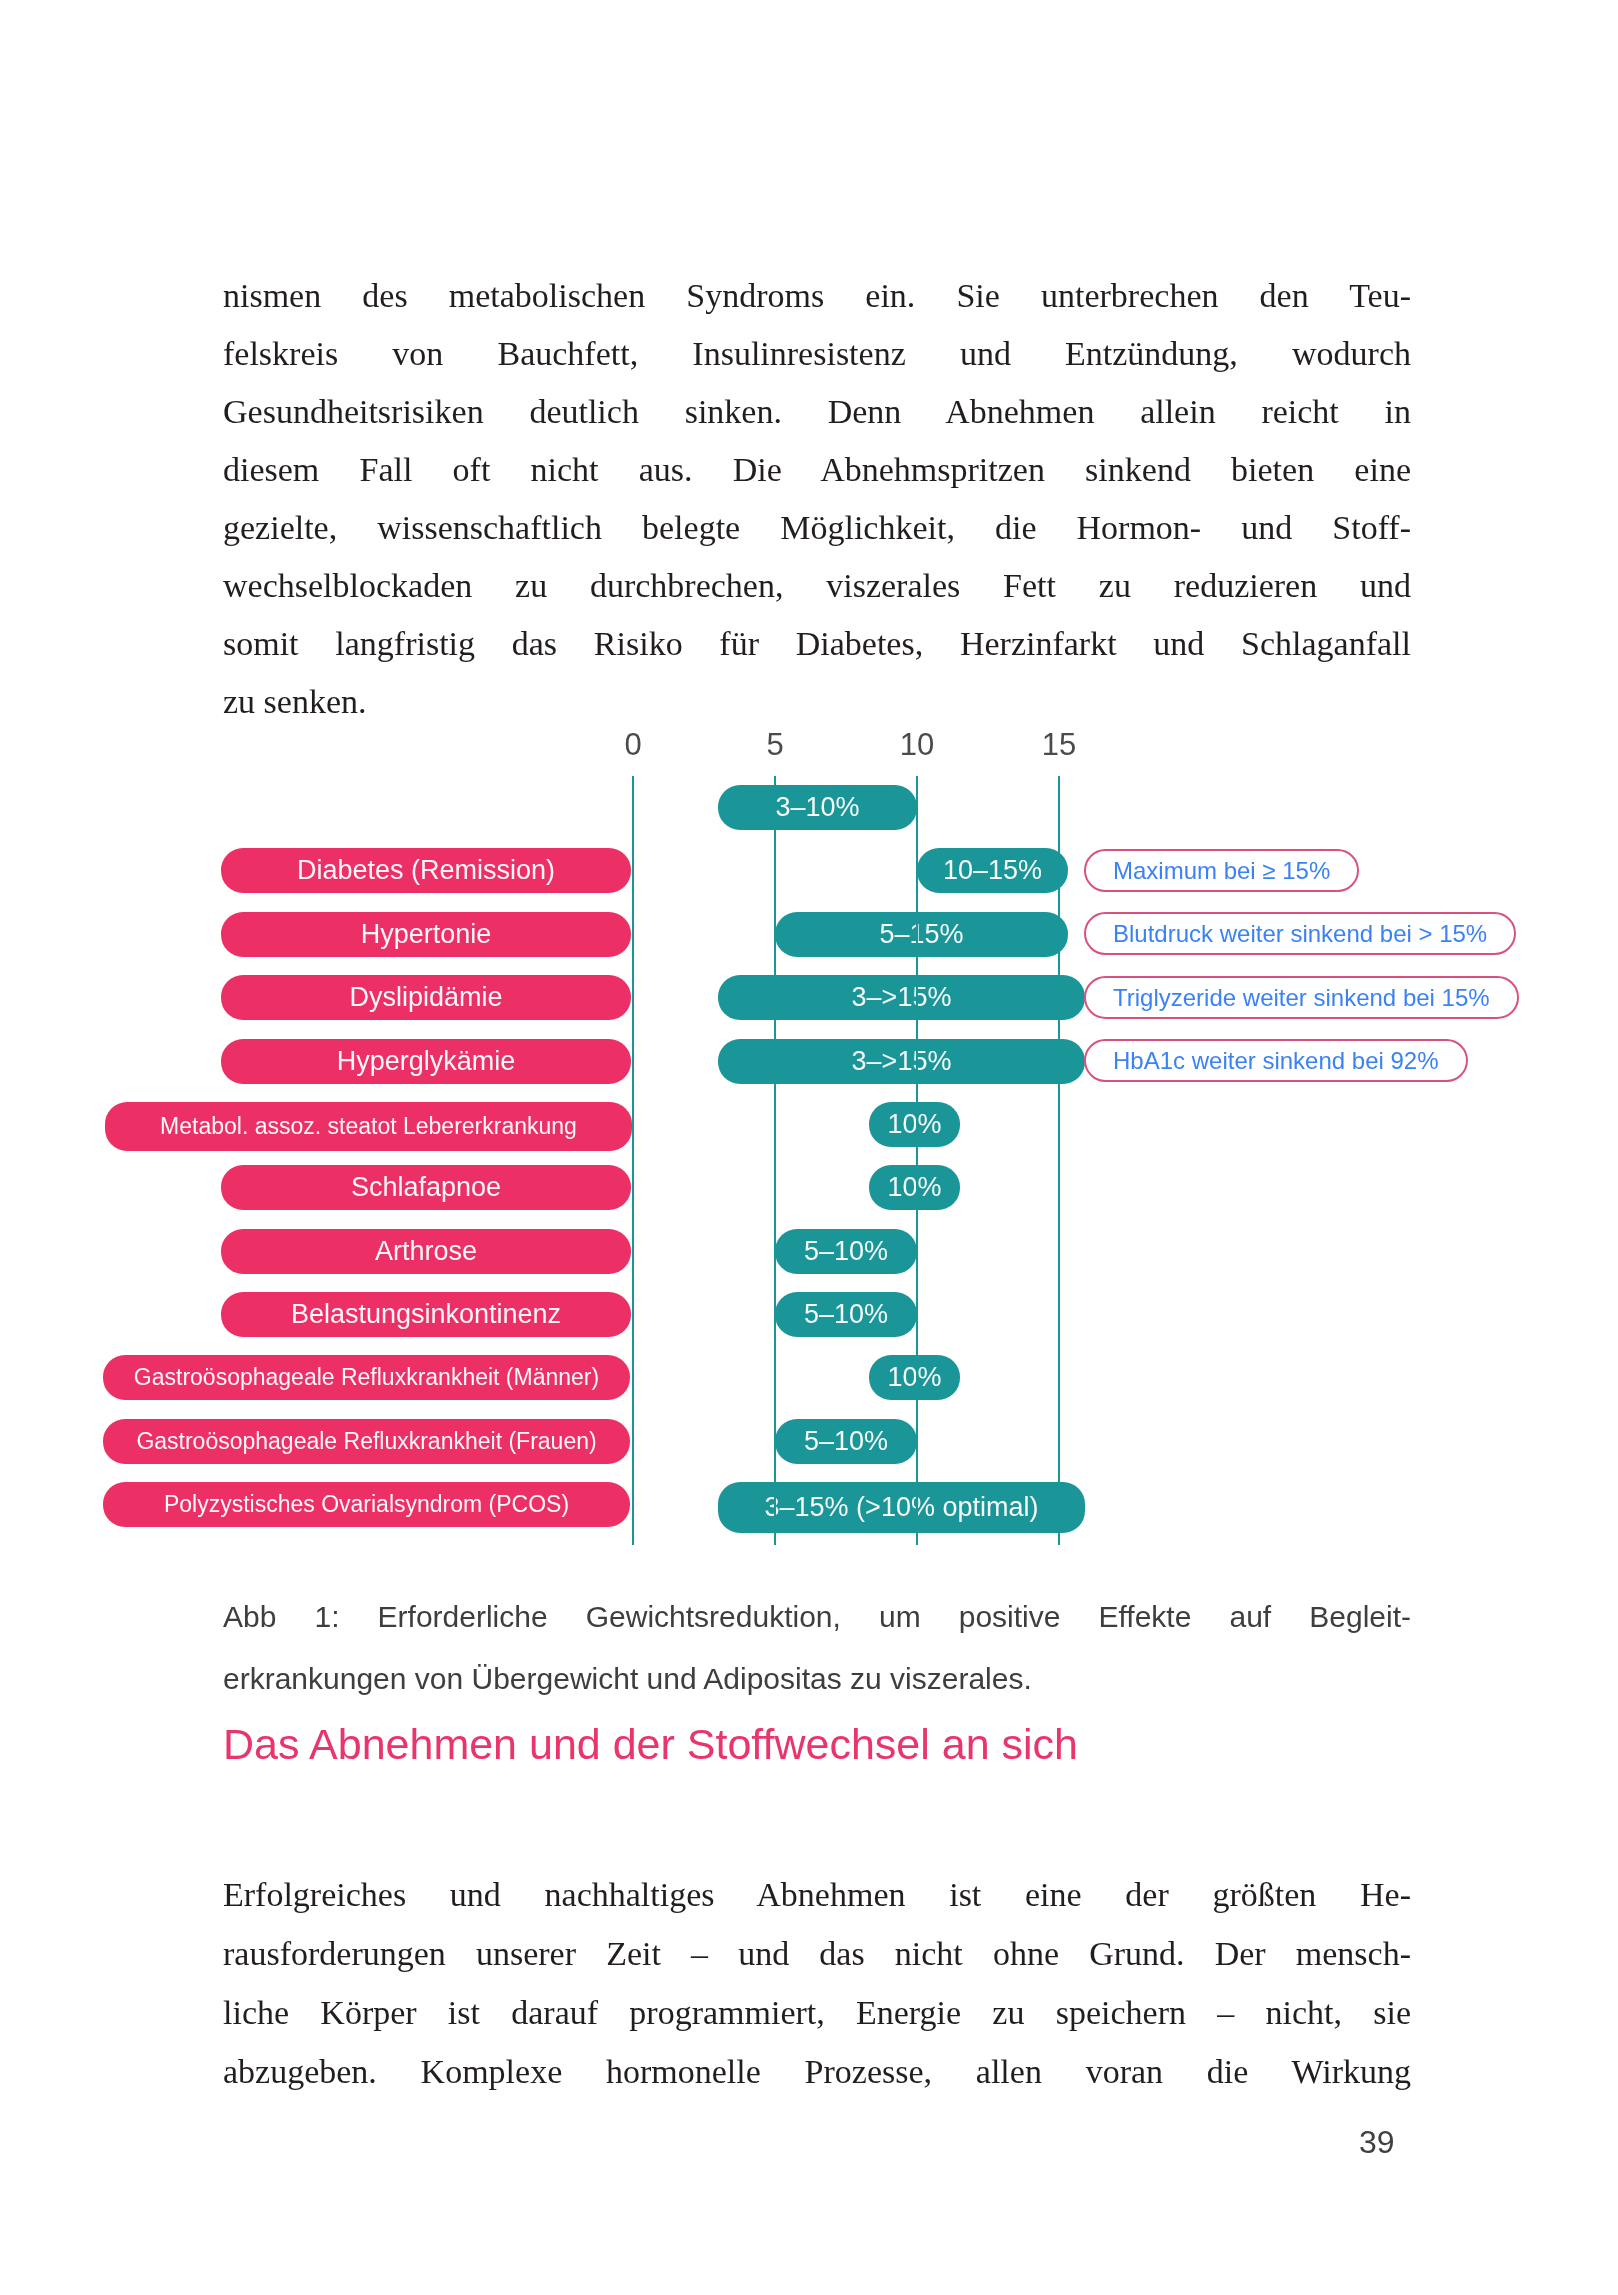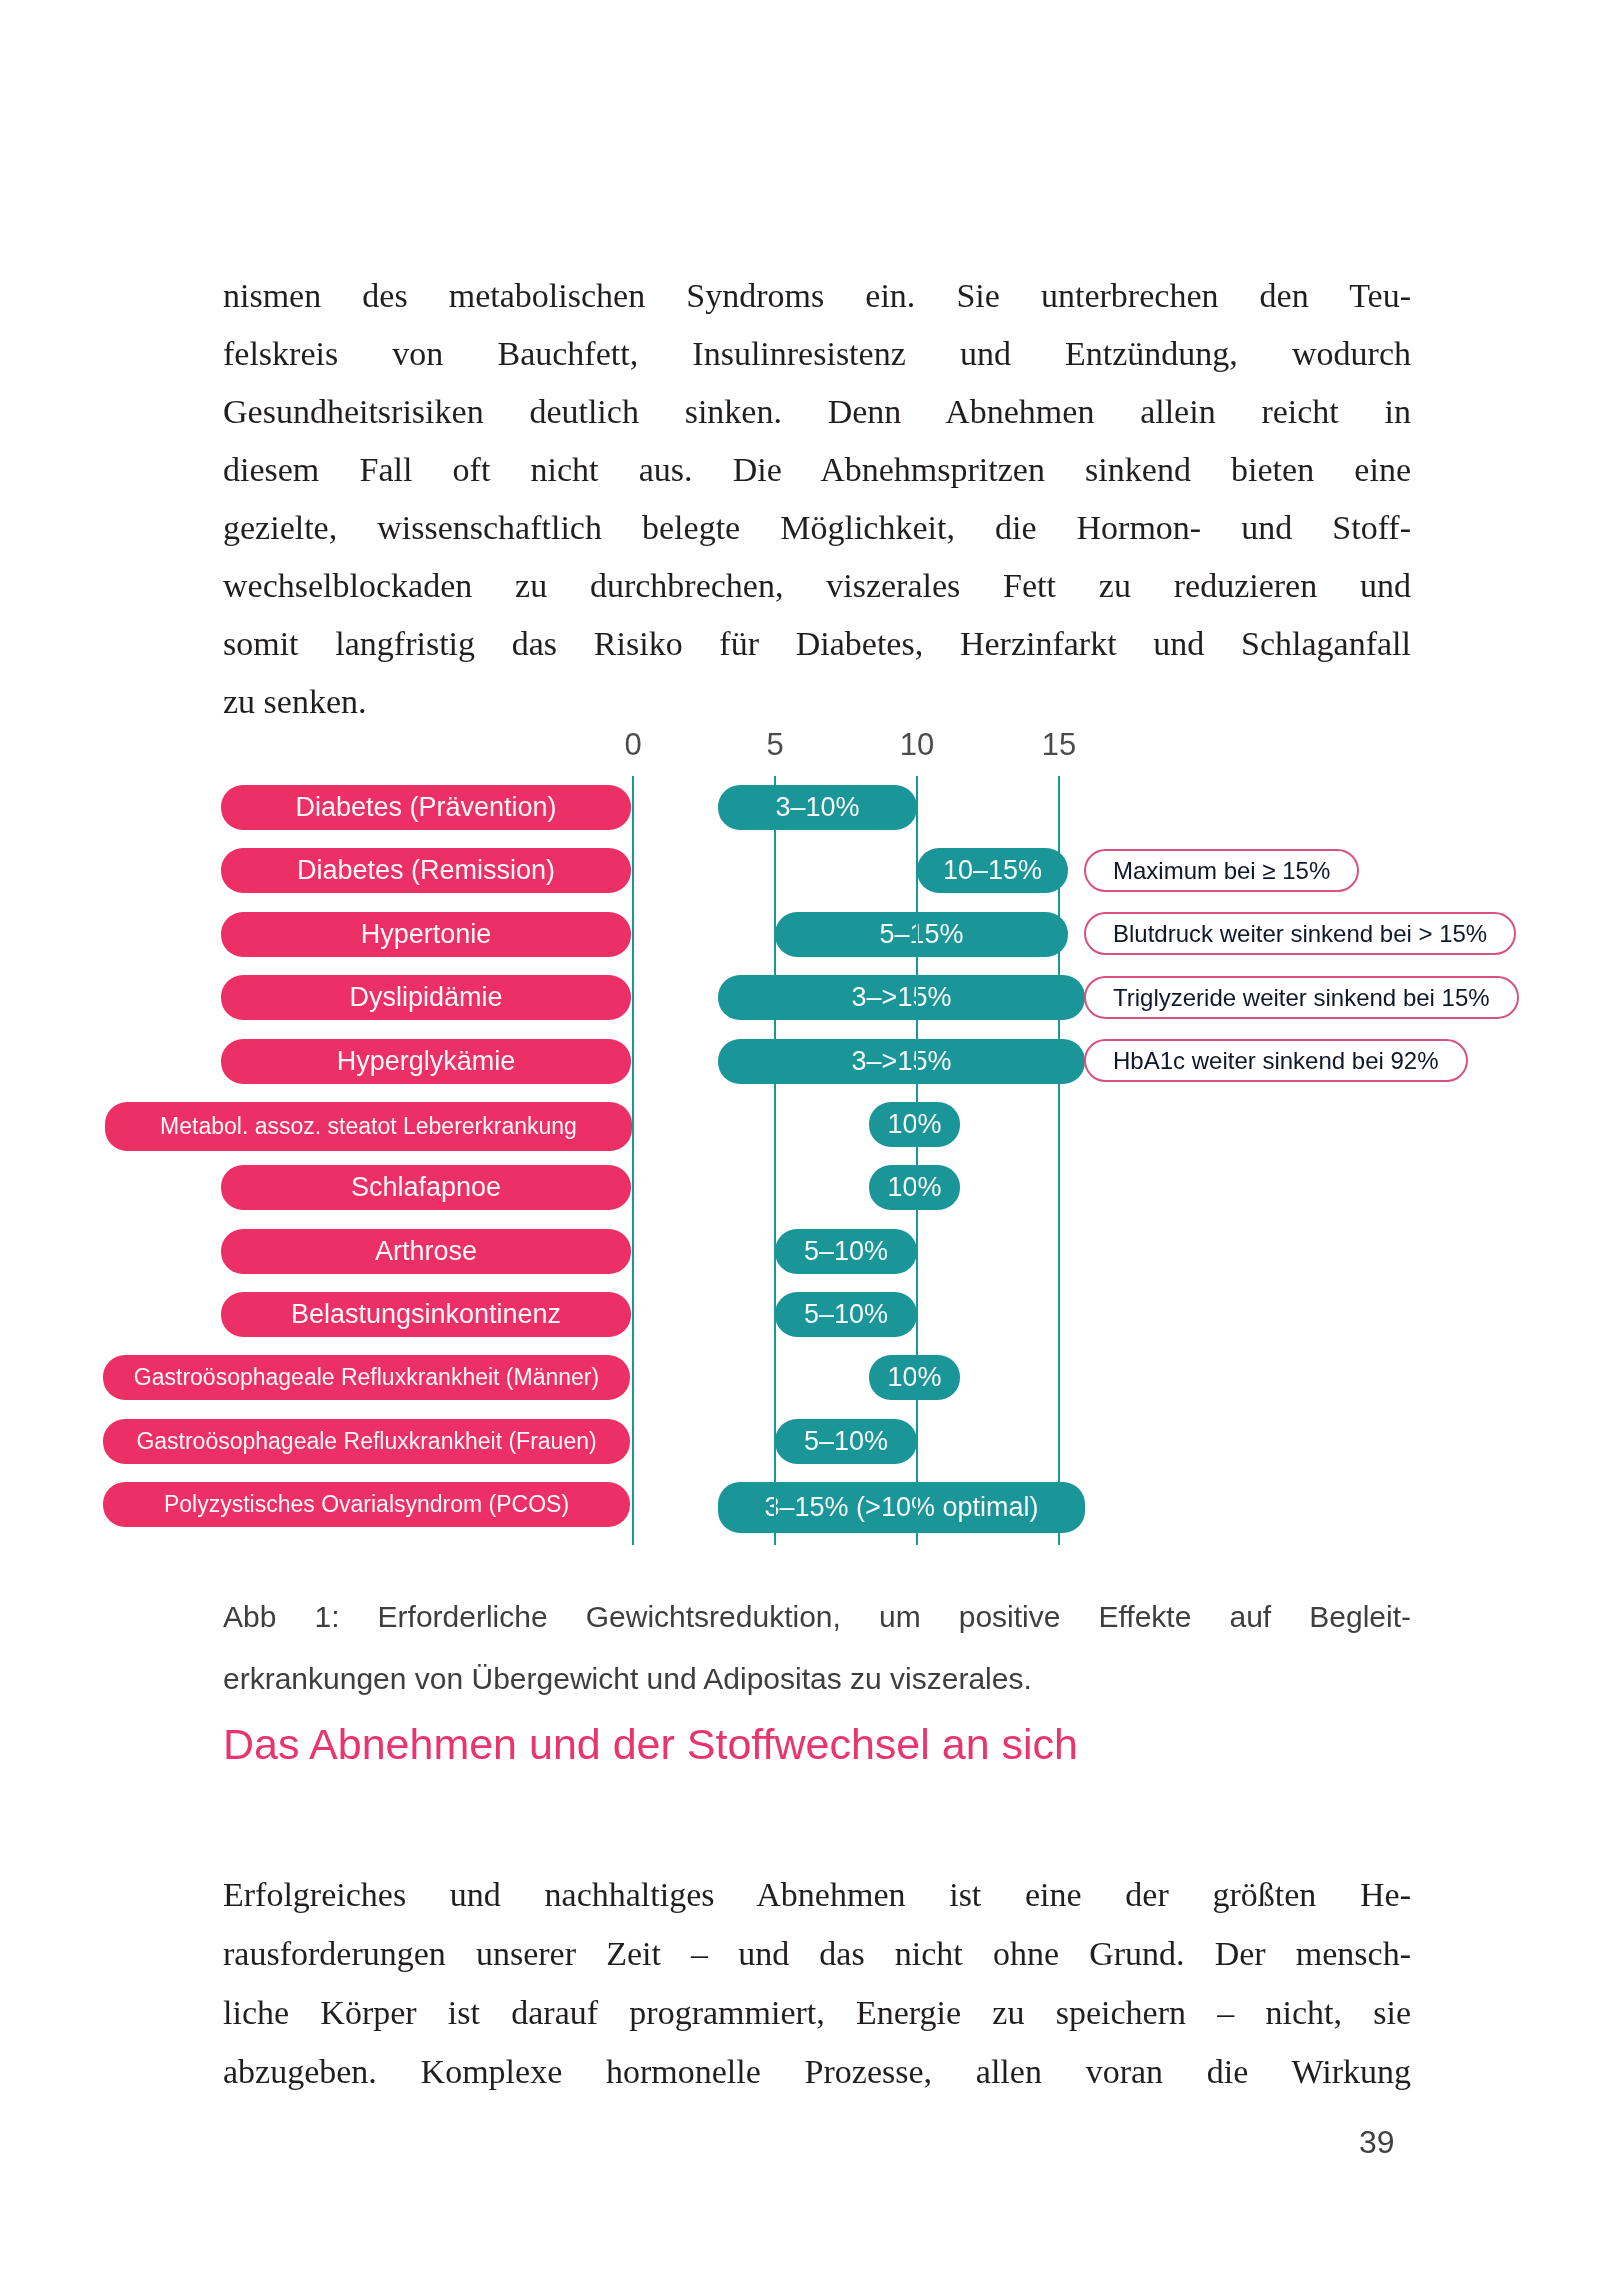--- a/index.html
+++ b/index.html
@@ -20,21 +20,21 @@
     font-family:"Liberation Sans",sans-serif;font-weight:300;}
   .tick{position:absolute;transform:translateX(-50%);font-size:31px;color:var(--tick-text,#4b4b4b);}
   .gridline{position:absolute;width:2px;background:var(--teal,#1a9598);z-index:2;}
   .cond{position:absolute;background:var(--pink,#ec3066);border-radius:22px;color:rgba(255,255,255,.96);
     display:flex;align-items:center;justify-content:center;font-size:27px;z-index:1;}
   .cond.wide{font-size:23px;}
   .vbar{position:absolute;background:var(--teal,#1a9598);border-radius:22px;color:rgba(255,255,255,.96);
     display:flex;align-items:center;justify-content:center;font-size:27px;z-index:1;}
   .vbar span{position:relative;z-index:3;white-space:nowrap;}
   .ann{position:absolute;height:43px;box-sizing:border-box;border:2px solid var(--annotation-border,#d9527f);
-    border-radius:23px;background:#ffffff;color:#0f172a;display:flex;align-items:center;
+    border-radius:23px;background:#ffffff;color:#3b82f6;display:flex;align-items:center;
     font-size:24px;padding:0 27px;white-space:nowrap;z-index:1;}
   
   .caption{position:absolute;left:223px;top:1586px;width:1188px;
     font-family:"Liberation Sans",sans-serif;font-weight:300;font-size:30px;line-height:62px;
     color:var(--chart-text,#3f3d3e);}
   .caption .pline{text-align:justify;text-align-last:justify;}
   .caption .pline:last-child{text-align-last:left;}
   
   .heading{position:absolute;left:223px;top:1720px;font-family:"Liberation Sans",sans-serif;
     font-weight:300;font-size:43px;color:var(--heading-pink,#e9346c);}
@@ -61,21 +61,20 @@
 
   <div id="chart">
       <div class="tick" style="left: 633px; top: 727px;">0</div>
       <div class="gridline" style="left: 632px; top: 776px; height: 769px;"></div>
       <div class="tick" style="left: 775px; top: 727px;">5</div>
       <div class="gridline" style="left: 774px; top: 776px; height: 769px;"></div>
       <div class="tick" style="left: 917px; top: 727px;">10</div>
       <div class="gridline" style="left: 916px; top: 776px; height: 769px;"></div>
       <div class="tick" style="left: 1059px; top: 727px;">15</div>
       <div class="gridline" style="left: 1058px; top: 776px; height: 769px;"></div>
-      <div class="cond" style="left: 221px; width: 410px; top: 785px; height: 45px;">Diabetes (Prävention)</div>
       <div class="vbar" style="left: 718px; width: 199px; top: 785px; height: 45px; align-items: center;">
         <span>3–10%</span>
       </div>
       <div class="cond" style="left: 221px; width: 410px; top: 848px; height: 45px;">Diabetes (Remission)</div>
       <div class="vbar" style="left: 917px; width: 151px; top: 848px; height: 45px;">
         <span>10–15%</span>
       </div>
       <div class="ann" style="left: 1084px; top: 849px;">Maximum bei ≥ 15%</div>
       <div class="cond" style="left: 221px; width: 410px; top: 912px; height: 45px;">Hypertonie</div>
       <div class="vbar" style="left: 775px; width: 293px; top: 912px; height: 45px;">

